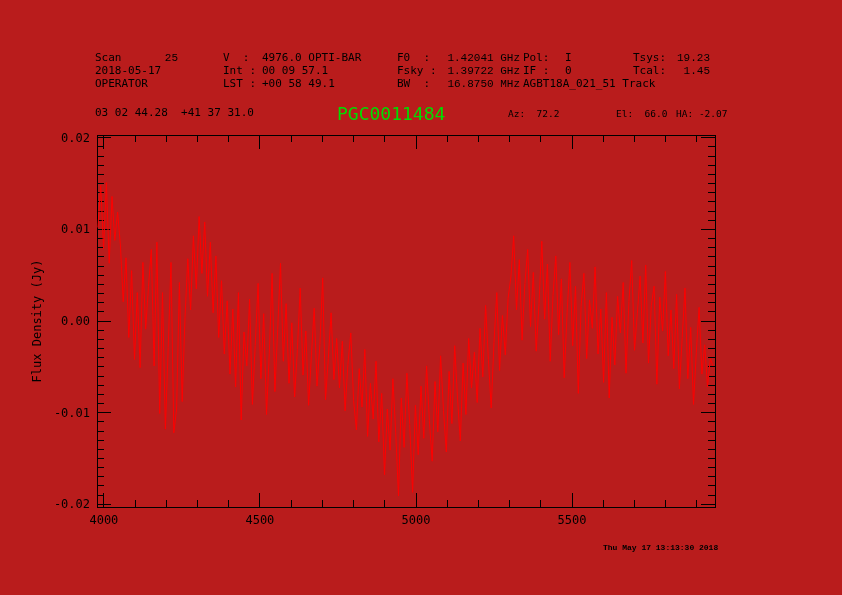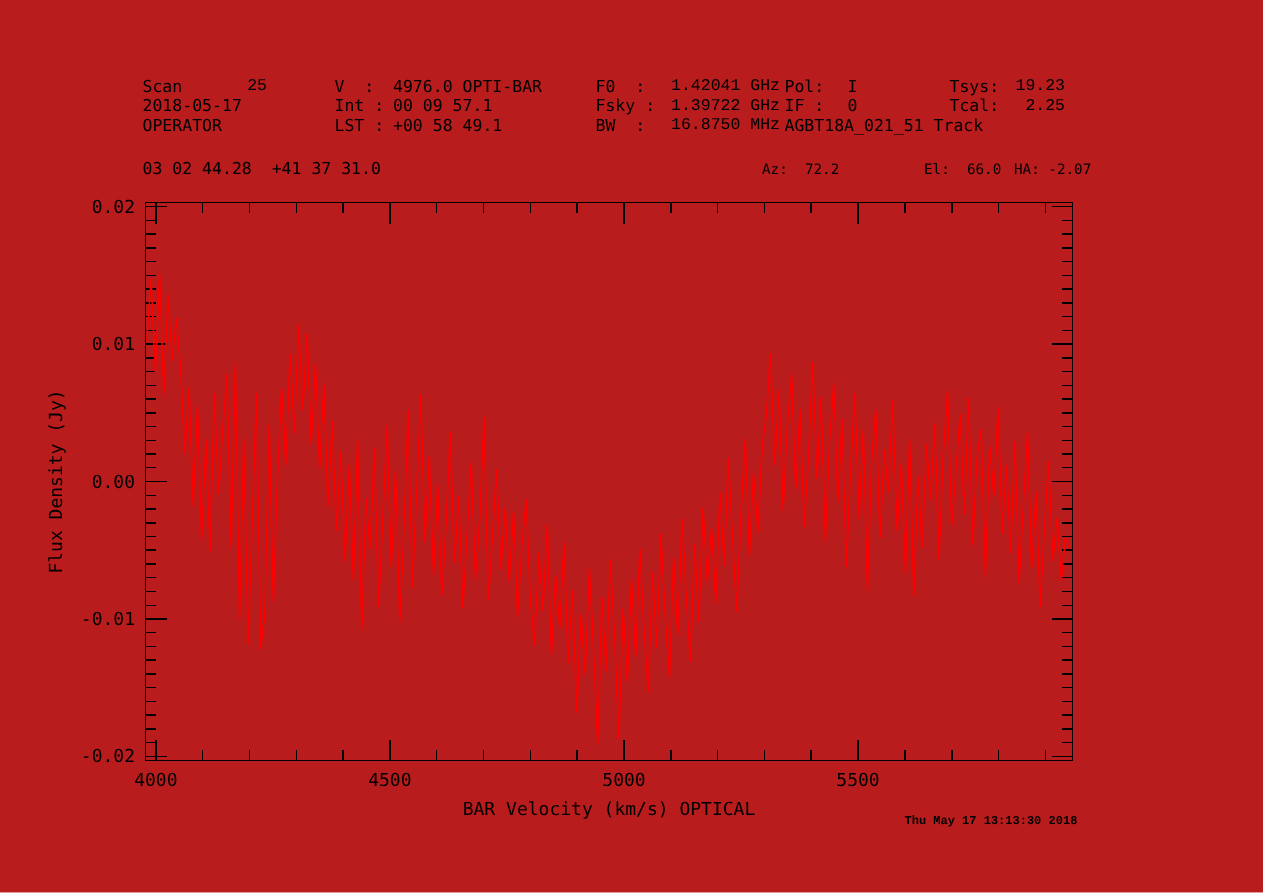--- a/index.html
+++ b/index.html
@@ -33,30 +33,31 @@
   <span class="hdr ra" style="left:650px;top:52px;width:60px">19.23</span>
 
   <span class="hdr" style="left:95px;top:65px">2018-05-17</span>
   <span class="hdr" style="left:223px;top:65px">Int :</span>
   <span class="hdr" style="left:262px;top:65px">00 09 57.1</span>
   <span class="hdr" style="left:397px;top:65px">Fsky :</span>
   <span class="hdr ra" style="left:420px;top:65px;width:100px">1.39722 GHz</span>
   <span class="hdr" style="left:523px;top:65px">IF :</span>
   <span class="hdr" style="left:565px;top:65px">0</span>
   <span class="hdr" style="left:633px;top:65px">Tcal:</span>
-  <span class="hdr ra" style="left:650px;top:65px;width:60px">2.25</span>
+  <span class="hdr ra" style="left:650px;top:65px;width:60px">1.45</span>
 
   <span class="hdr" style="left:95px;top:78px">OPERATOR</span>
   <span class="hdr" style="left:223px;top:78px">LST :</span>
   <span class="hdr" style="left:262px;top:78px">+00 58 49.1</span>
   <span class="hdr" style="left:397px;top:78px">BW  :</span>
   <span class="hdr ra" style="left:420px;top:78px;width:100px">16.8750 MHz</span>
   <span class="hdr" style="left:523px;top:78px">AGBT18A_021_51 Track</span>
 
   <span class="hdr" style="left:95px;top:107px">03 02 44.28  +41 37 31.0</span>
+  <span class="src" style="color: rgb(0, 221, 0);">PGC0011484</span>
   <span class="hdr small" style="left:508px;top:108px">Az:  72.2</span>
   <span class="hdr small" style="left:616px;top:108px">El:  66.0</span>
   <span class="hdr small" style="left:676px;top:108px">HA: -2.07</span>
 
   <svg id="plot" width="842" height="595" viewBox="0 0 842 595">
       <rect x="97" y="135" width="618" height="372" fill="none" stroke="#000000" stroke-width="1" shape-rendering="crispEdges"></rect>
       <g shape-rendering="crispEdges">
         <line x1="103.9" y1="507" x2="103.9" y2="493" stroke="#000000"></line>
         <line x1="103.9" y1="135" x2="103.9" y2="149" stroke="#000000"></line>
         <line x1="135.1" y1="507" x2="135.1" y2="500" stroke="#000000"></line>
@@ -192,15 +193,14 @@
         <text x="90" y="141.7" font-size="12" text-anchor="end" fill="#000000">0.02</text>
         <text x="90" y="233.4" font-size="12" text-anchor="end" fill="#000000">0.01</text>
         <text x="90" y="325.0" font-size="12" text-anchor="end" fill="#000000">0.00</text>
         <text x="90" y="416.6" font-size="12" text-anchor="end" fill="#000000">-0.01</text>
         <text x="90" y="508.3" font-size="12" text-anchor="end" fill="#000000">-0.02</text>
       </g>
       <polyline points="97.9,227.5 100.7,185.4 103.6,248.6 106.4,182.6 109.2,263.3 112.0,196.4 114.8,240.4 117.6,212.0 120.4,245.0 123.2,301.8 126.0,257.8 128.8,337.5 131.6,270.6 134.5,359.5 137.3,292.6 140.1,367.7 142.9,262.4 145.7,329.2 148.5,286.2 151.3,249.5 154.1,365.9 156.9,242.2 159.7,413.5 162.5,292.6 165.4,429.1 168.2,347.6 171.0,262.4 173.8,432.8 176.6,409.0 179.4,282.5 182.2,401.6 185.0,317.3 187.8,258.7 190.6,310.0 193.4,235.8 196.3,288.9 199.1,216.5 201.9,273.4 204.7,222.0 207.5,296.3 210.3,242.2 213.1,312.8 215.9,255.9 218.7,337.5 221.5,280.7 224.3,354.0 227.2,300.8 230.0,374.1 232.8,309.1 235.6,387.0 238.4,292.6 241.2,420.0 244.0,332.0 246.8,365.9 249.6,299.0 252.4,404.4 255.2,345.7 258.1,283.4 260.9,378.7 263.7,313.7 266.5,414.5 269.3,353.1 272.1,273.4 274.9,391.6 277.7,329.2 280.5,263.3 283.3,361.3 286.1,303.6 289.0,383.3 291.8,322.8 294.6,397.0 297.4,349.4 300.2,288.0 303.0,375.1 305.8,331.1 308.6,405.3 311.4,355.8 314.2,308.2 317.0,386.1 319.9,344.8 322.7,277.9 325.5,399.8 328.3,358.6 331.1,312.8 333.9,379.6 336.7,338.4 339.5,387.9 342.3,341.2 345.1,410.8 347.9,364.1 350.8,332.9 353.6,400.7 356.4,430.0 359.2,368.6 362.0,407.1 364.8,349.4 367.6,436.4 370.4,383.3 373.2,419.0 376.0,361.3 378.8,441.9 381.7,393.4 384.5,474.9 387.3,409.0 390.1,450.2 392.9,378.7 395.7,432.8 398.5,496.0 401.3,398.0 404.1,447.4 406.9,373.2 409.7,424.5 412.6,492.3 415.4,405.3 418.2,454.8 421.0,386.1 423.8,438.3 426.6,365.9 429.4,420.9 432.2,461.2 435.0,381.5 437.8,431.9 440.6,355.8 443.5,410.8 446.3,452.0 449.1,371.4 451.9,423.6 454.7,345.7 457.5,398.0 460.3,441.0 463.1,363.1 465.9,414.5 468.7,338.4 471.5,387.9 474.4,352.2 477.2,402.5 480.0,328.3 482.8,376.9 485.6,305.4 488.4,359.5 491.2,408.0 494.0,342.1 496.8,292.6 499.6,370.5 502.4,315.5 505.3,354.9 508.1,298.1 510.9,277.0 513.7,235.8 516.5,310.0 519.3,259.6 522.1,340.2 524.9,283.4 527.7,249.5 530.5,326.5 533.3,272.4 536.2,351.2 539.0,303.6 541.8,241.3 544.6,319.2 547.4,264.2 550.2,361.3 553.0,295.3 555.8,255.9 558.6,334.7 561.4,278.9 564.2,377.8 567.1,312.8 569.9,262.4 572.7,345.7 575.5,286.2 578.3,393.4 581.1,306.3 583.9,273.4 586.7,358.6 589.5,299.9 592.3,328.3 595.1,266.9 598.0,354.0 600.8,309.1 603.6,382.4 606.4,292.6 609.2,398.0 612.0,317.3 614.8,365.0 617.6,296.3 620.4,332.9 623.2,282.5 626.0,373.2 628.9,301.8 631.7,260.5 634.5,350.3 637.3,313.7 640.1,276.1 642.9,343.0 645.7,265.1 648.5,363.1 651.3,305.4 654.1,286.2 656.9,384.2 659.8,297.2 662.6,331.1 665.4,271.5 668.2,355.8 671.0,310.0 673.8,368.6 676.6,294.4 679.4,388.8 682.2,337.5 685.0,288.0 687.8,378.7 690.7,327.4 693.5,404.4 696.3,352.2 699.1,307.3 701.9,374.1 704.7,344.8 707.5,387.0 710.3,358.6 713.1,365.9" fill="none" stroke="#ff0000" stroke-width="1"></polyline>
     </svg>
 
   <span class="ylab">Flux Density (Jy)</span>
-  <span class="xlab">BAR Velocity (km/s) OPTICAL</span>
   <span class="stamp">Thu May 17 13:13:30 2018</span>
 </div>
 
 </body></html>

